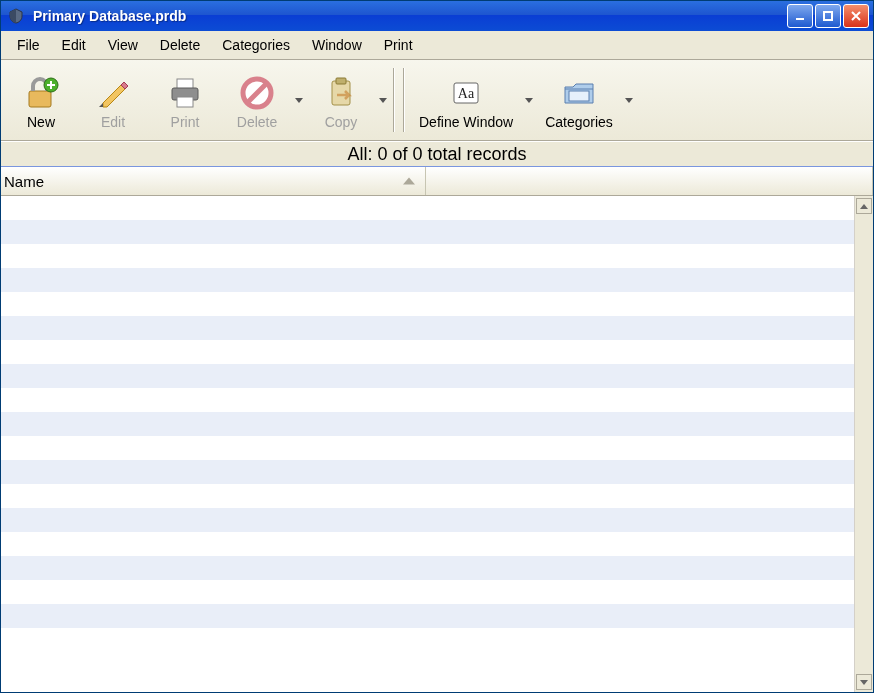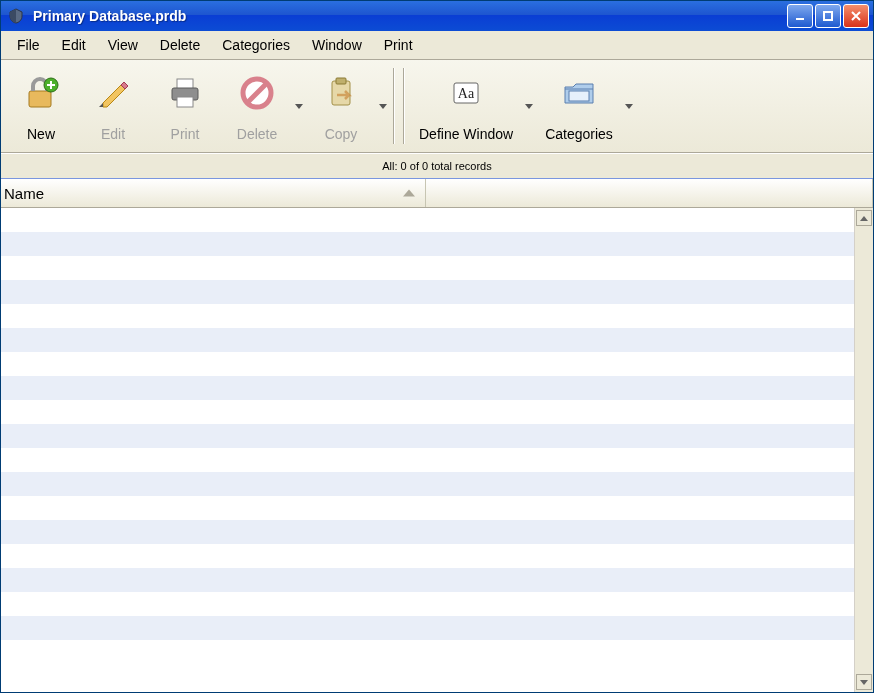--- a/index.html
+++ b/index.html
@@ -17,28 +17,28 @@
 
 
 .menubar{height:28px;background:#ECE9D8;border-bottom:1px solid #ACA899;display:flex;align-items:center;padding:0 6px;gap:2px}
 .menu-item{padding:2px 10px;font-size:14px;color:#000;cursor:default}
 
 
 .toolbar{background:linear-gradient(to bottom,#F7F6ED,#ECE9D8);border-bottom:1px solid #ACA899;display:flex;align-items:stretch}
 .tb-group{display:flex;align-items:flex-end;padding:8px 4px}
 .tb-sep{width:0;border-left:1px solid #ACA899;border-right:1px solid #fff;margin:8px 0}
 .tb-btn{display:flex;flex-direction:column;align-items:center;justify-content:flex-end;padding:4px 10px 2px 10px;min-width:52px;cursor:default}
-.tb-label{font-size:14px;margin-top:12px}
+.tb-label{font-size:14px;margin-top:0}
 .tb-label.disabled{color:#A0A0A0}
 .tb-icon{width:42px;height:42px;display:flex;align-items:center;justify-content:center;position:relative}
 .tb-drop{display:flex;align-items:center;justify-content:center;padding:0 2px;align-self:center;height:40px}
 .tb-drop-tri{width:0;height:0;border-left:4px solid transparent;border-right:4px solid transparent;border-top:5px solid #555}
 
 
-.statusline{height:24px;background:#ECE9D8;border-top:1px solid #fff;border-bottom:1px solid #7A96DF;display:flex;align-items:center;justify-content:center;font-size:11px}
+.statusline{height:24px;background:#ECE9D8;border-top:1px solid #fff;border-bottom:1px solid #7A96DF;display:flex;align-items:center;justify-content:center;font-size:18px}
 
 
 .colheader{height:28px;display:flex;background:linear-gradient(to bottom,#fff,#ECE9D8);border-bottom:1px solid #ACA899}
 .colcell{display:flex;align-items:center;padding:0 3px;font-size:15px;border-right:1px solid #C7C5B2;position:relative}
 .colcell.name{width:418px}
 .colcell .sort-tri{position:absolute;right:10px;top:50%;transform:translateY(-50%);width:0;height:0;border-left:6px solid transparent;border-right:6px solid transparent;border-bottom:7px solid #ACA899}
 .colcell.rest{flex:1}
 
 
 .gridwrap{flex:1;display:flex;overflow:hidden}

